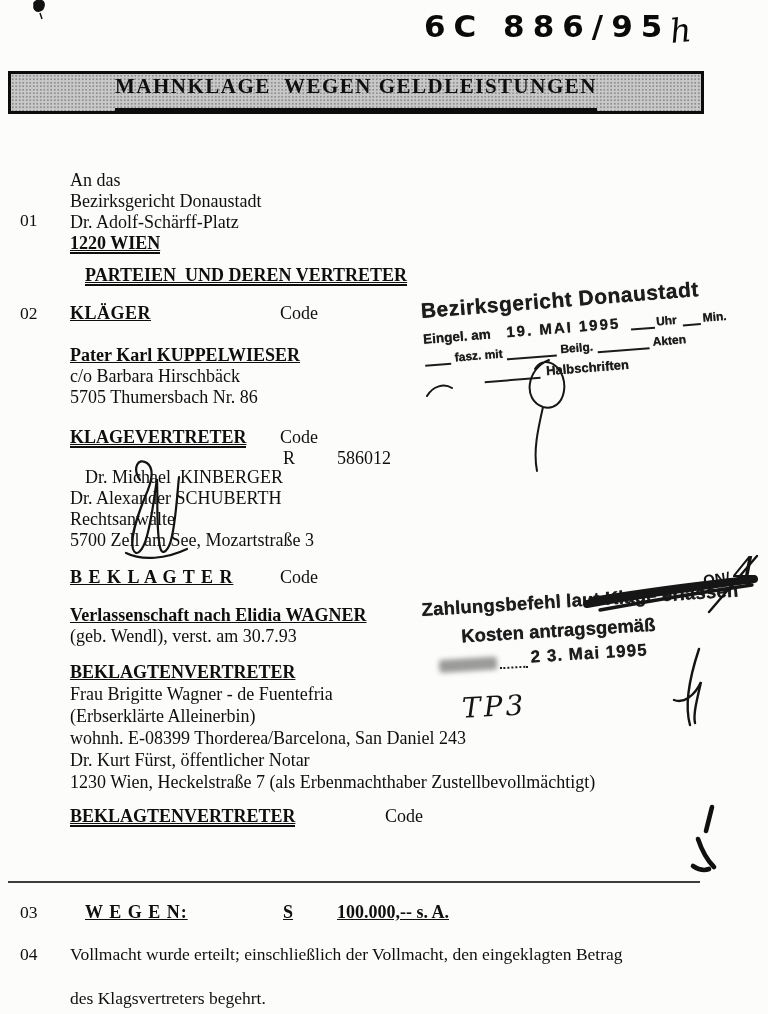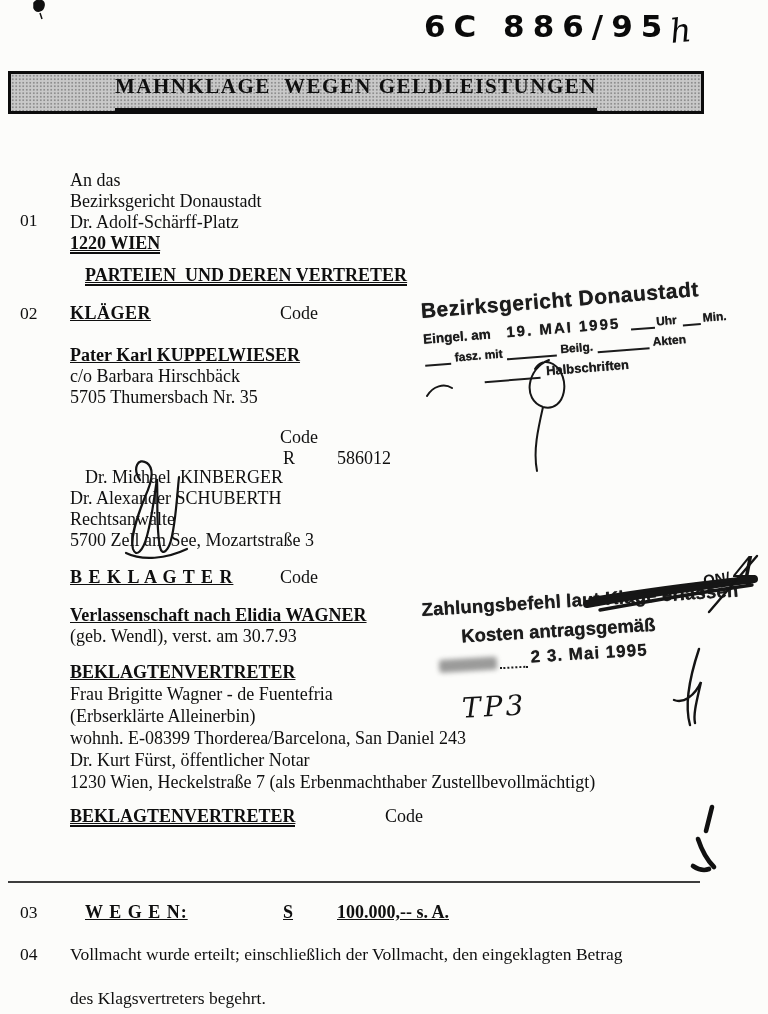--- a/index.html
+++ b/index.html
@@ -62,22 +62,23 @@
   <div class="t" style="left:70px;top:212px;">Dr. Adolf-Schärff-Platz</div>
   <div class="t" style="left:70px;top:233px;"><span class="b ul">1220 WIEN</span></div>
 
   <div class="t" style="left:70px;top:265px;"><span class="b ul pre">PARTEIEN  UND DEREN VERTRETER</span></div>
 
   <div class="t sm" style="left:20px;top:303px;">02</div>
   <div class="t b" style="left:70px;top:303px;letter-spacing:0.5px;">KLÄGER</div>
   <div class="t" style="left:280px;top:303px;">Code</div>
   <div class="t" style="left:70px;top:366px;">c/o Barbara Hirschbäck</div>
   <div class="t b" style="left:70px;top:345px;">Pater Karl KUPPELWIESER</div>
-  <div class="t" style="left:70px;top:387px;">5705 Thumersbach Nr. 35</div>
+  <div class="t" style="left:70px;top:387px;">5705 Thumersbach Nr. 86</div>
 
+  <div class="t" style="left:70px;top:427px;"><span class="b ul">KLAGEVERTRETER</span></div>
   <div class="t" style="left:280px;top:427px;">Code</div>
   <div class="t" style="left:283px;top:448px;">R</div>
   <div class="t" style="left:337px;top:448px;">586012</div>
   <div class="t pre" style="left:70px;top:467px;">Dr. Michael  KINBERGER</div>
   <div class="t" style="left:70px;top:488px;">Dr. Alexander SCHUBERTH</div>
   <div class="t" style="left:70px;top:509px;">Rechtsanwälte</div>
   <div class="t" style="left:70px;top:530px;">5700 Zell am See, Mozartstraße 3</div>
 
   <div class="t b" style="left:70px;top:567px;letter-spacing:1px;">B E K L A G T E R</div>
   <div class="t" style="left:280px;top:567px;">Code</div>

